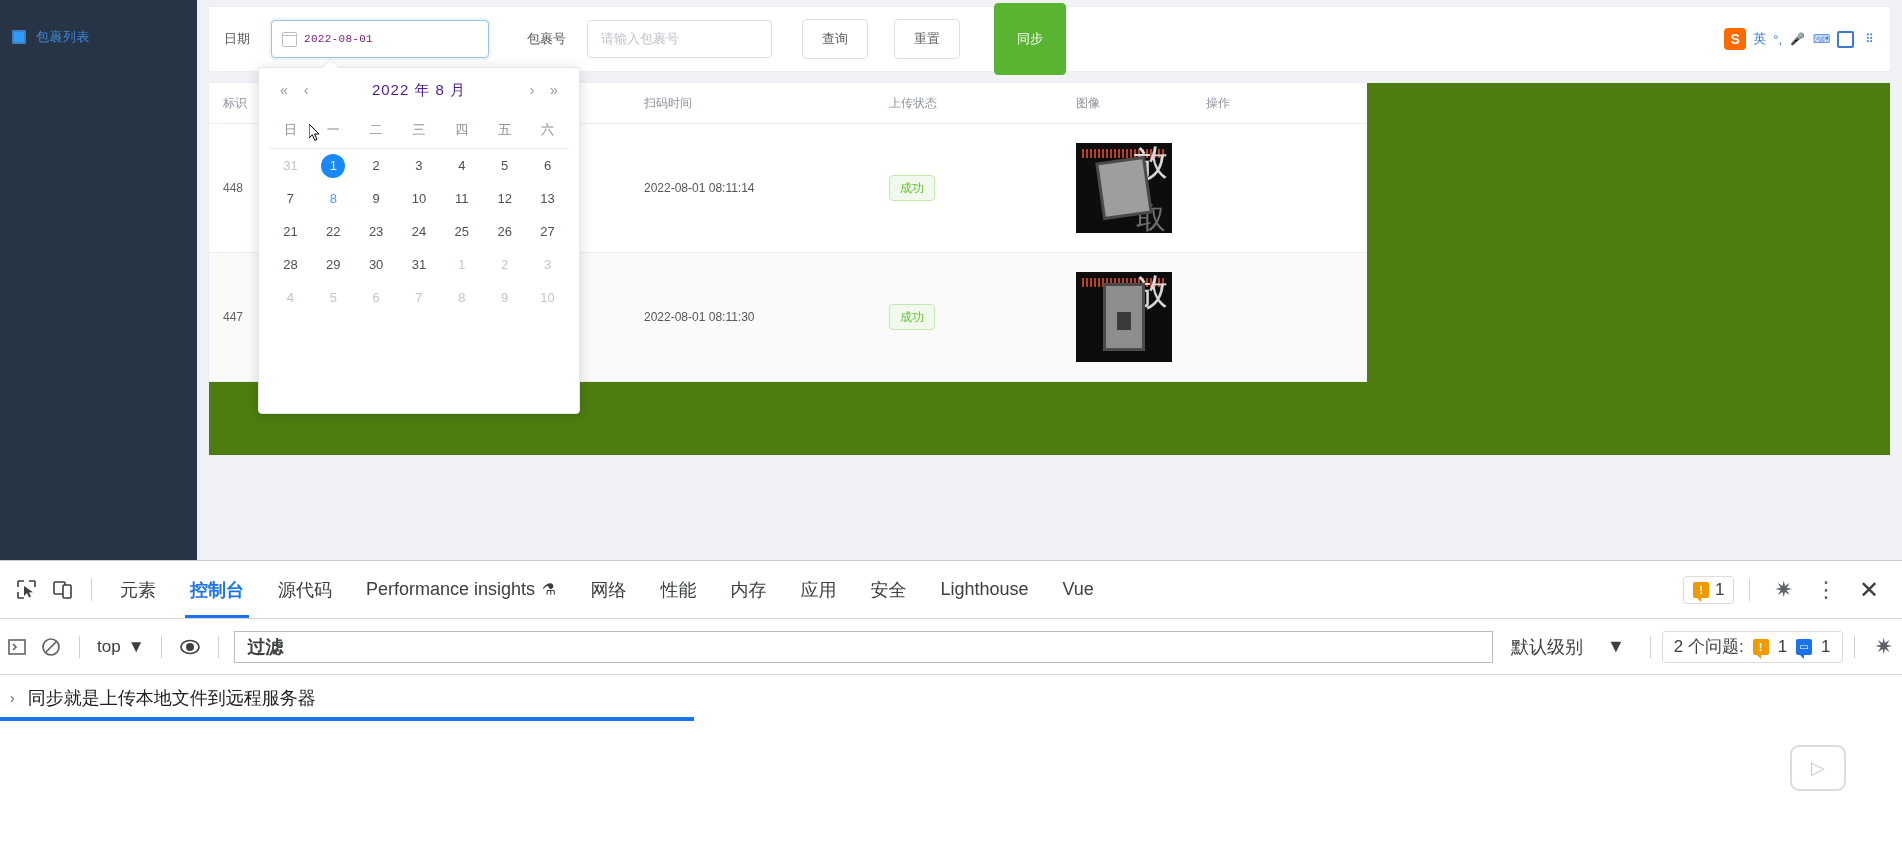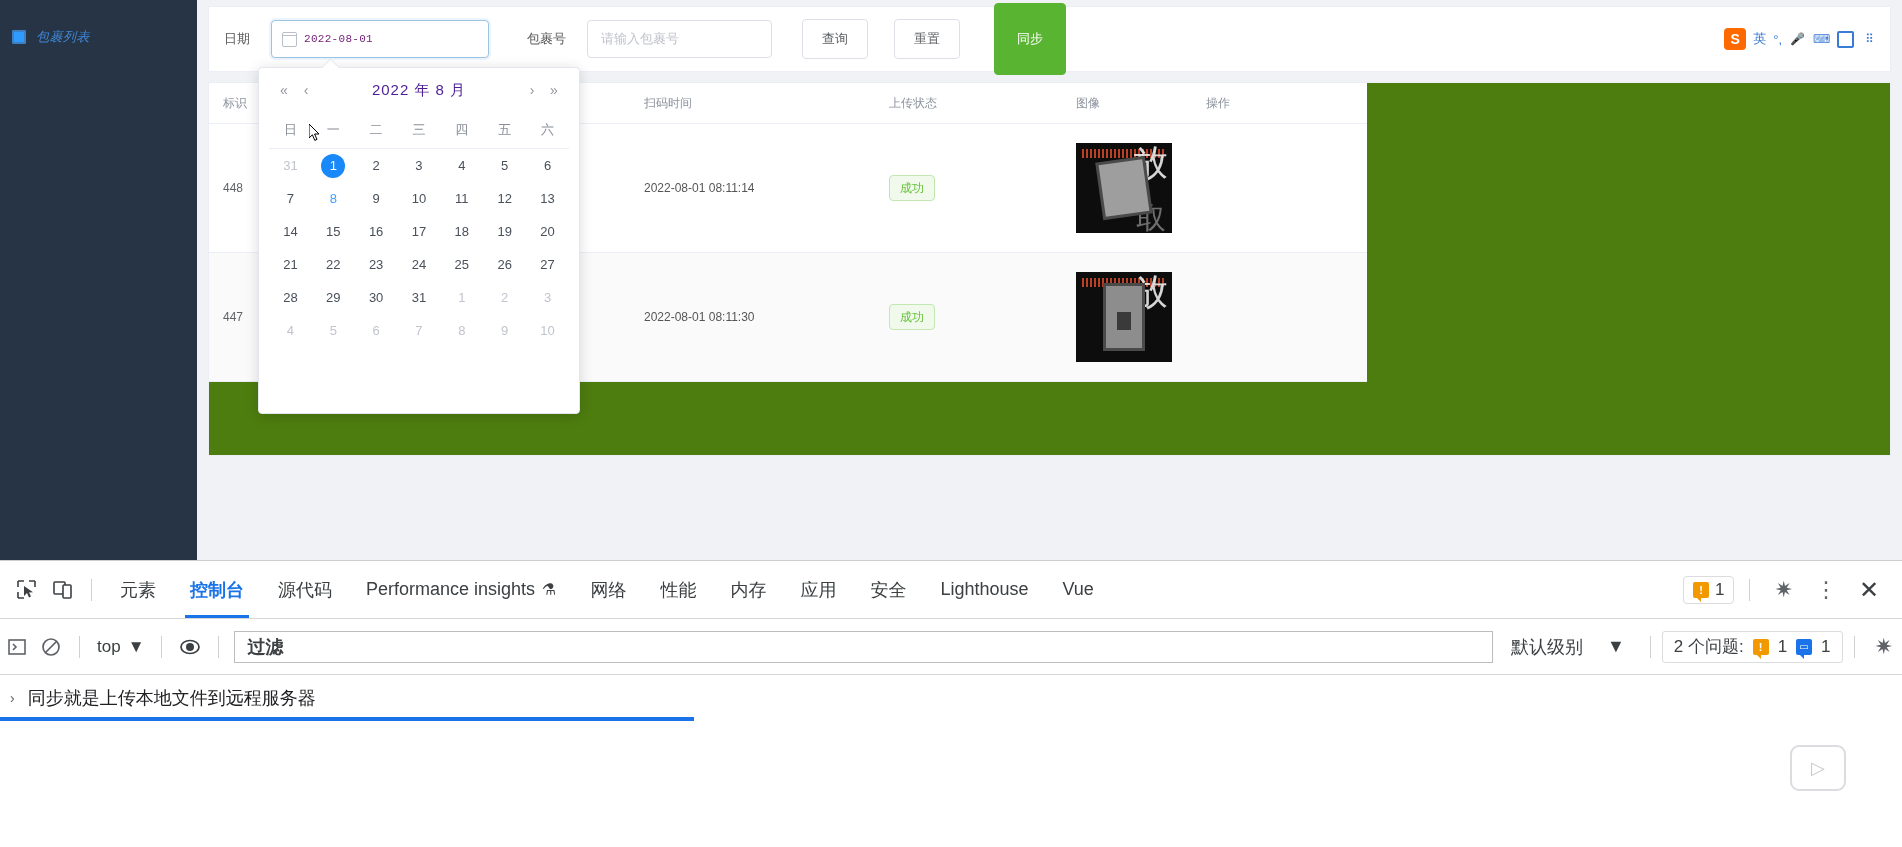--- a/index.html
+++ b/index.html
@@ -8,21 +8,21 @@
     font-family:"Liberation Sans","DejaVu Sans",sans-serif;
     background:#ffffff;
     -webkit-font-smoothing:antialiased;
   }
   .app{position:relative;width:1902px;height:847px;}
 
   
   .page{position:absolute;left:0;top:0;width:1902px;height:560px;background:#f0f2f5;overflow:hidden;}
 
   .sidebar{position:absolute;left:0;top:0;width:197px;height:560px;background:#263445;}
-  .side-item{display:flex;align-items:center;height:30px;padding-left:12px;margin-top:22px;gap:10px;cursor:pointer;font-style:italic;}
+  .side-item{display:flex;align-items:center;height:30px;padding-left:12px;margin-top:22px;gap:10px;cursor:pointer;}
   .side-icon{width:14px;height:14px;background:#2f9bff;border-radius:2px;flex:none;
     box-shadow:inset 0 0 0 2px #3e7fc1;}
   .side-label{color:#3f87d6;font-size:13px;letter-spacing:.5px;filter:blur(.35px);}
 
   .content{position:absolute;left:197px;top:0;right:0;height:560px;background:#f0f2f5;}
 
   
   .toolbar-card{position:absolute;left:11px;top:6px;right:11px;height:64px;background:#fff;
     border:1px solid #ebeef5;}
   .toolbar{display:flex;align-items:center;height:64px;padding-left:15px;gap:12px;}
@@ -274,29 +274,20 @@
               <tr>
                 <td>7</td>
                 <td class="today">8</td>
                 <td>9</td>
                 <td>10</td>
                 <td>11</td>
                 <td>12</td>
                 <td>13</td>
               </tr>
               <tr>
-                <td>14</td>
-                <td>15</td>
-                <td>16</td>
-                <td>17</td>
-                <td>18</td>
-                <td>19</td>
-                <td>20</td>
-              </tr>
-              <tr>
                 <td>21</td>
                 <td>22</td>
                 <td>23</td>
                 <td>24</td>
                 <td>25</td>
                 <td>26</td>
                 <td>27</td>
               </tr>
               <tr>
                 <td>28</td>

